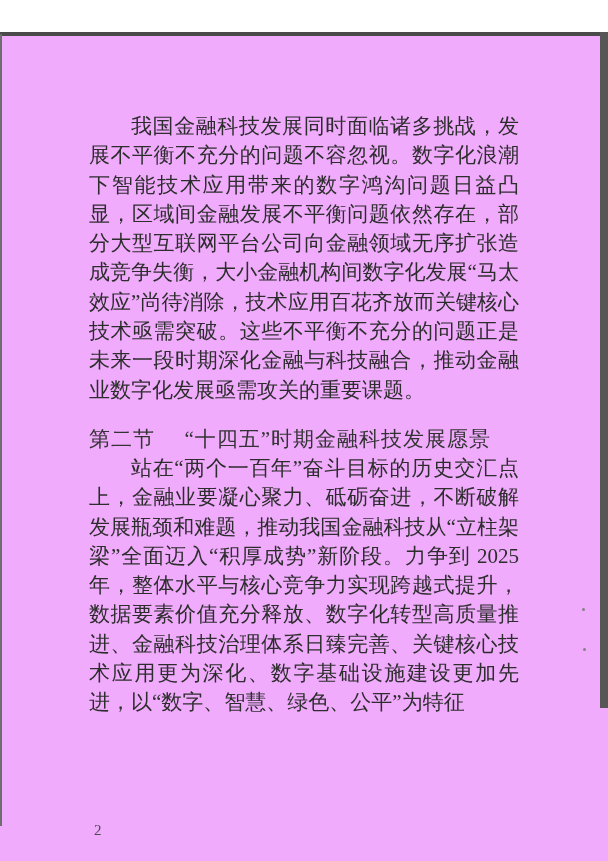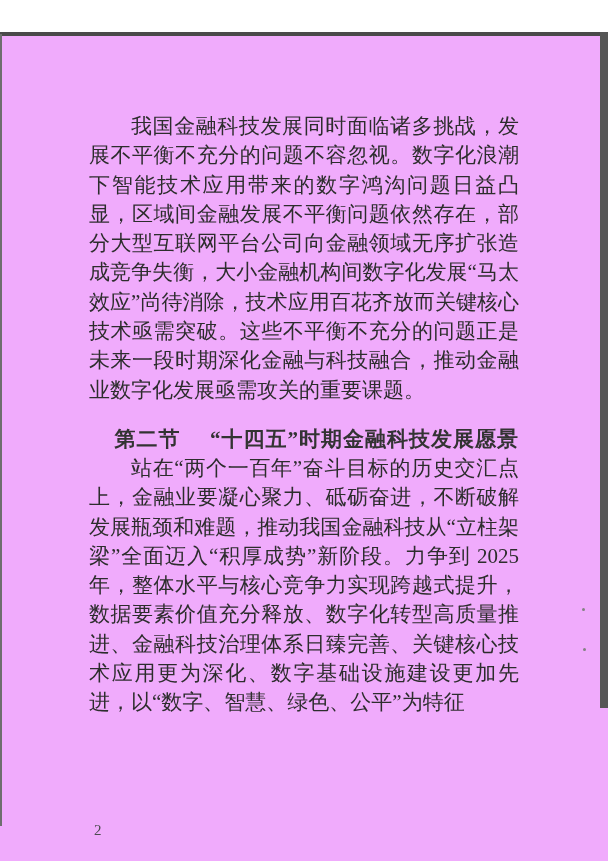--- a/index.html
+++ b/index.html
@@ -45,22 +45,22 @@
     line-height: 29.3px;
     text-align: justify;
     text-justify: inter-ideograph;
   }
   .content p {
     margin: 0;
     text-indent: 2em;
   }
   .section-heading {
     margin: 19px 0 0 0;
-    text-align: right;
-    font-weight: bold;
+    text-align: left;
+    font-weight: normal;
     font-size: 21px;
     line-height: 30px;
     color: #333333;
     letter-spacing: 1px;
   }
   .section-heading .label {
     margin-right: 1.4em;
   }
   .para-2 {
     margin-top: 29px !important;

